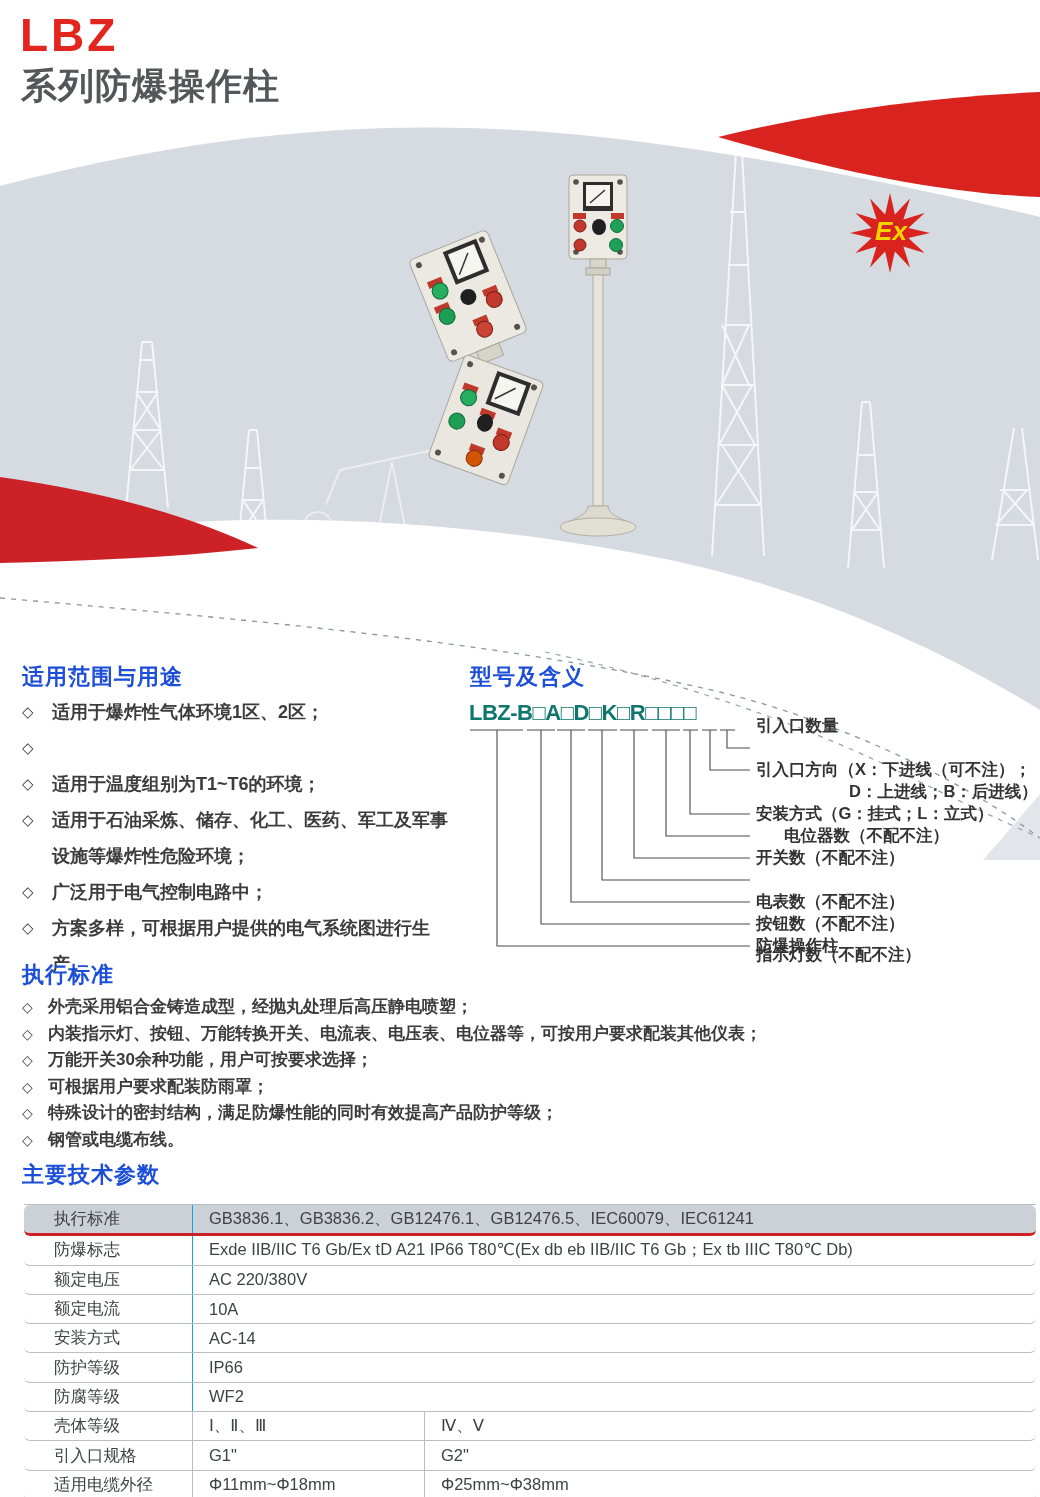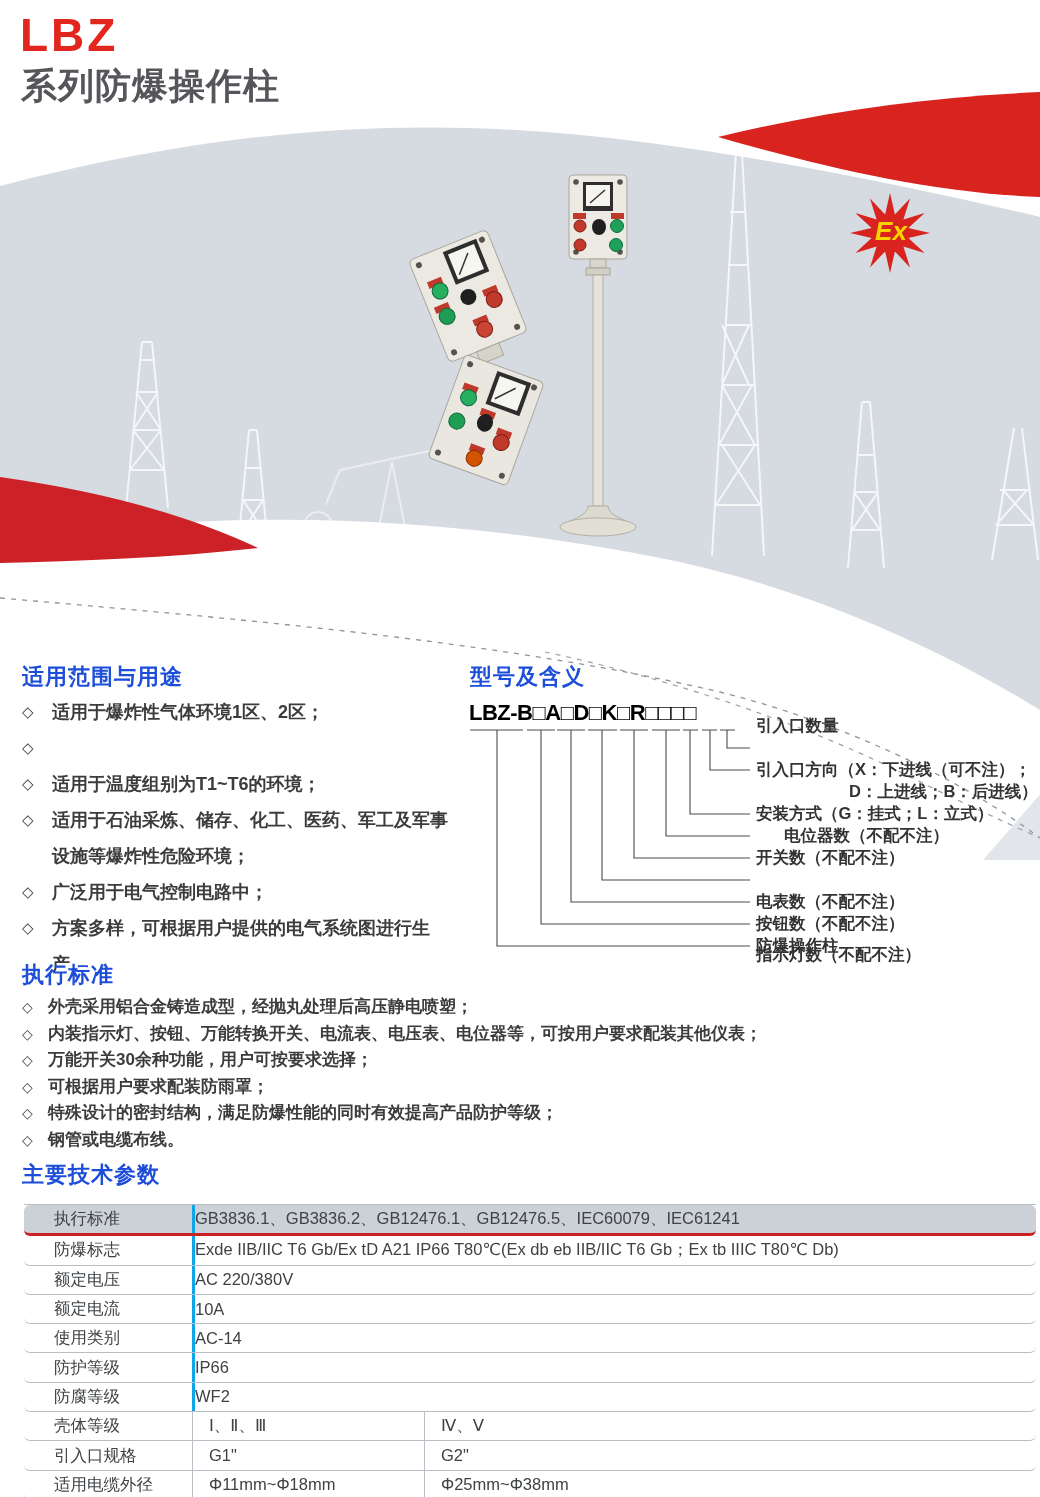--- a/index.html
+++ b/index.html
@@ -28,34 +28,34 @@
   .usage-list li{display:flex;font-size:18px;font-weight:bold;color:#3c3c3c;line-height:36px;}
   .usage-list .blt{flex:0 0 30px;font-size:15px;}
   .usage-list .txt{white-space:pre-line;}
 
   
   .feat-list{position:absolute;left:22px;top:994px;width:1000px;list-style:none;margin:0;padding:0;}
   .feat-list li{display:flex;font-size:17px;font-weight:bold;color:#3c3c3c;line-height:26.5px;}
   .feat-list .blt{flex:0 0 26px;font-size:14px;}
 
   
-  .model-code{position:absolute;left:469px;top:700px;font-size:22px;font-weight:bold;color:#000000;
+  .model-code{position:absolute;left:469px;top:700px;font-size:22px;font-weight:bold;color:#0f766e;
               letter-spacing:-0.5px;white-space:nowrap;}
   .mlabel{position:absolute;left:756px;font-size:16.5px;font-weight:bold;color:#333;white-space:nowrap;}
   #ml0{top:715px;} #ml1{top:759px;} #ml1b{top:781px;left:849px;} #ml2{top:803px;} #ml3{top:825px;margin-left:28px;}
   #ml4{top:847px;} #ml5{top:902px;margin-top:42px;} #ml6{top:891px;} #ml7{top:913px;} #ml8{top:935px;}
 
   
   .param-table{position:absolute;left:24px;top:1204px;width:1012px;border-top:1px solid #b9bec4;}
   .prow{display:flex;align-items:stretch;height:28.3px;border-bottom:1px solid #b9bec4;
         font-size:16.5px;color:#3f4245;border-radius:6px;}
   .prow.head{background:#ccd1d7;border-bottom:3px solid #cc2127;}
   .pc{display:flex;align-items:center;box-sizing:border-box;}
   .c1{width:168px;padding-left:30px;}
-  .c2{flex:1;border-left:3px solid #0ea5e9;}
+  .c2{flex:1;padding-left:16px;border-left:1px solid #0ea5e9;}
   .c2h{flex:0 0 232px;padding-left:16px;border-left:1px solid #b9bec4;}
   .c3{flex:1;padding-left:16px;border-left:1px solid #b9bec4;}
 </style>
 </head>
 <body>
 
 <div class="page">
 
   <svg class="bg" viewBox="0 0 1040 1497">
 
@@ -250,21 +250,21 @@
     </div>
     <div class="prow">
       <div class="pc c1">额定电压</div>
       <div class="pc c2">AC 220/380V</div>
     </div>
     <div class="prow">
       <div class="pc c1">额定电流</div>
       <div class="pc c2">10A</div>
     </div>
     <div class="prow">
-      <div class="pc c1">使用类别</div>
+      <div class="pc c1">安装方式</div>
       <div class="pc c2">AC-14</div>
     </div>
     <div class="prow">
       <div class="pc c1">防护等级</div>
       <div class="pc c2">IP66</div>
     </div>
     <div class="prow">
       <div class="pc c1">防腐等级</div>
       <div class="pc c2">WF2</div>
     </div>

